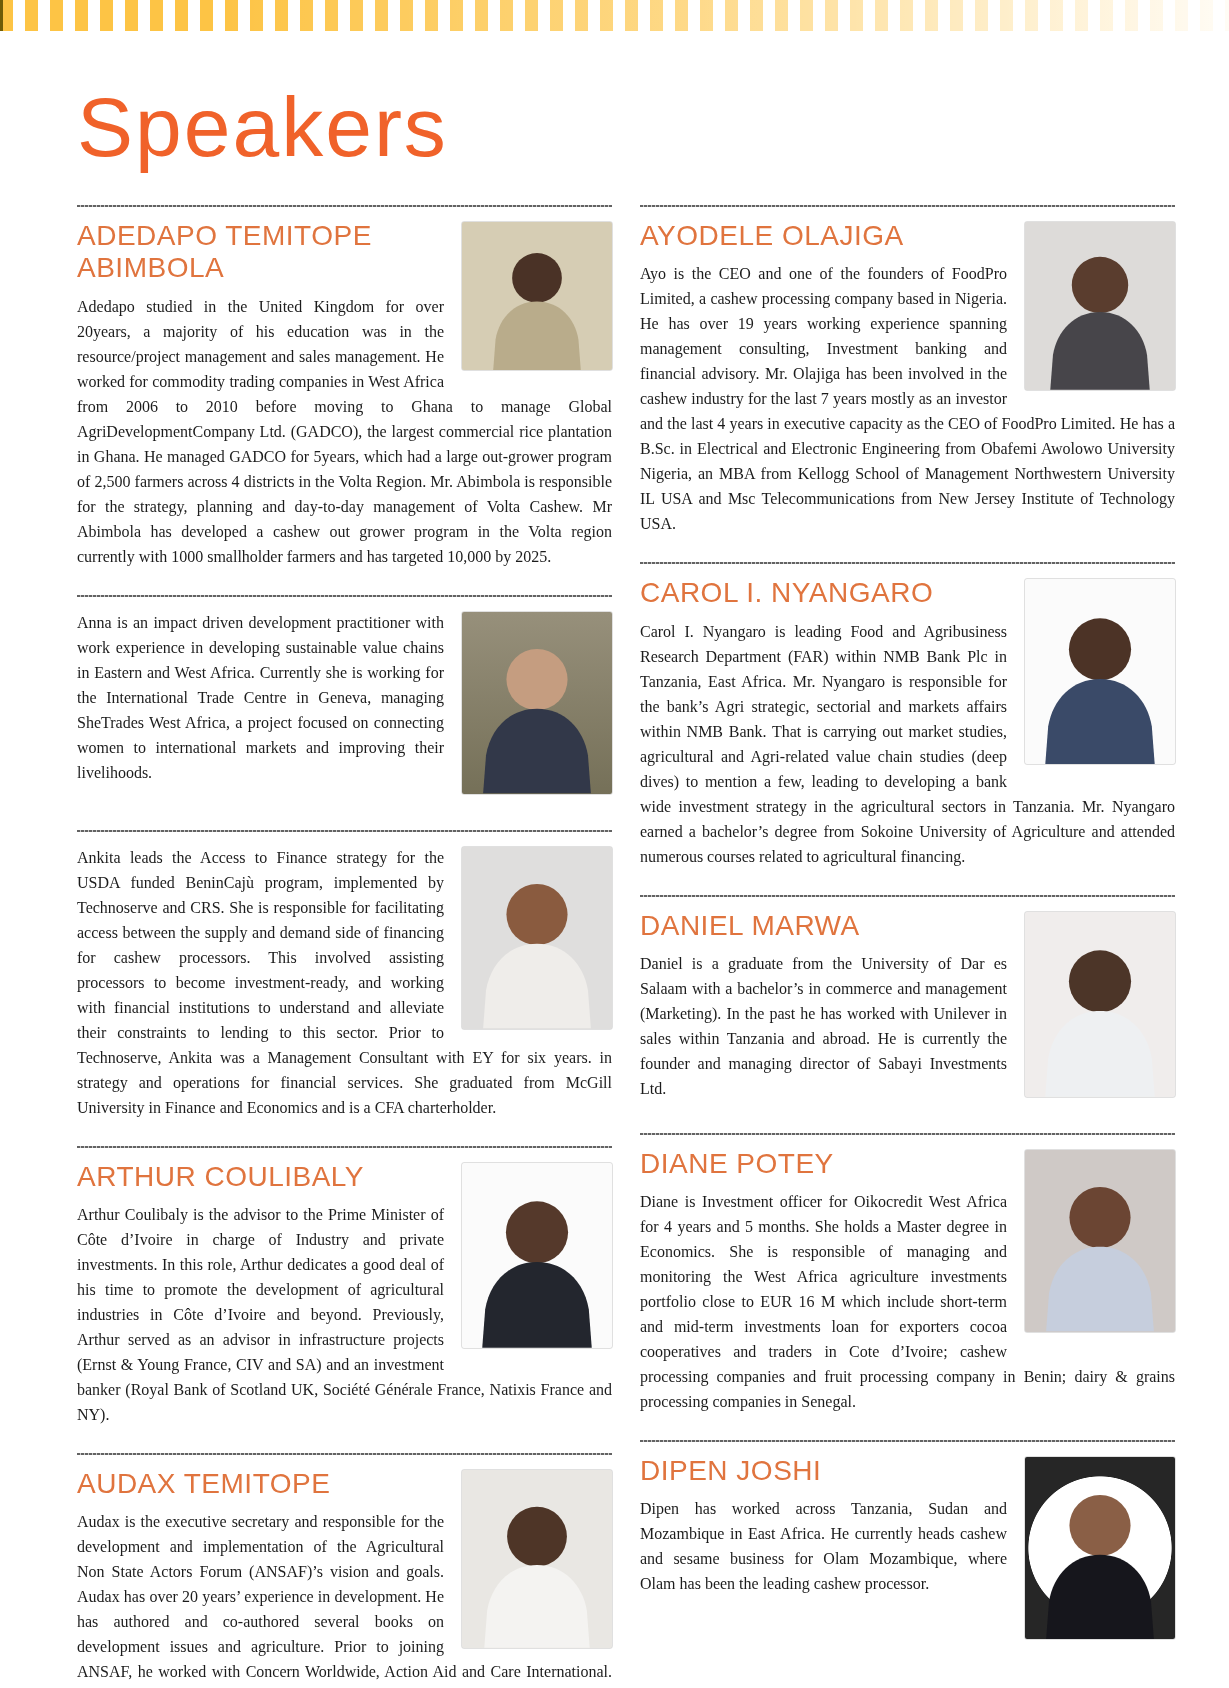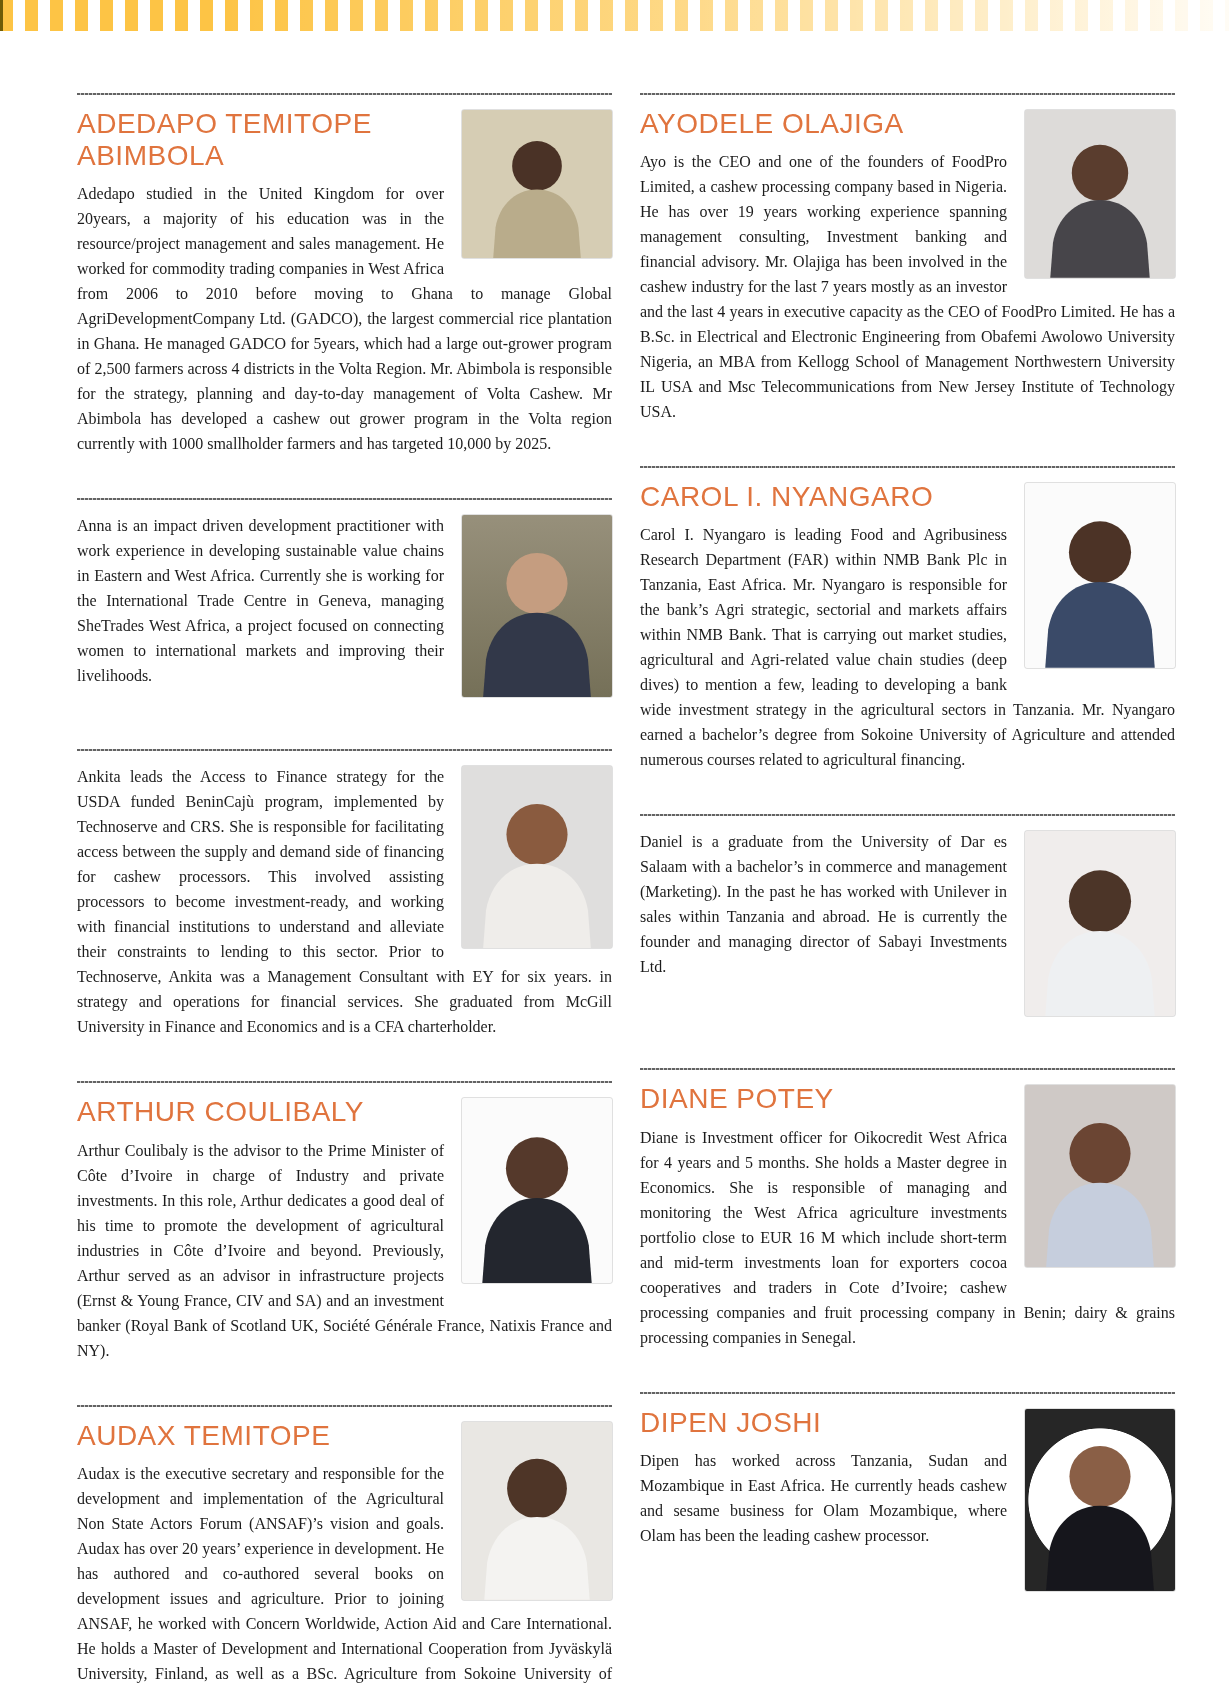--- a/index.html
+++ b/index.html
@@ -13,22 +13,22 @@
       repeating-linear-gradient(90deg, var(--stripe,#fdc445) 0 13px, #ffffff 13px 25px);}
   .stripes::before{content:"";position:absolute;left:0;top:0;width:3px;height:100%;background:#6f5c07;}
 
   .page{padding:52px 55px 48px 77px;}
 
   h1.page-title{margin:0 0 34px 0;font-family:"Liberation Sans",sans-serif;font-weight:400;
     font-size:84px;line-height:1.05;letter-spacing:2px;color:var(--accent,#f0622a);}
 
   .columns{display:grid;grid-template-columns:535px 535px;column-gap:28px;align-items:start;}
 
-  .entry{margin-top:42px;}
-  .entry:first-child{margin-top:10px;}
+  .entry{margin-top:26px;}
+  .entry:first-child{margin-top:0;}
   .rule{height:2px;margin-bottom:13px;
     background:repeating-linear-gradient(90deg,#636363 0 3px,#c9c9c9 3px 4px);}
 
   .entry-content::after{content:"";display:block;clear:both;}
 
   .speaker-photo{float:right;width:150px;height:170px;margin:2px 0 10px 18px;
     position:relative;overflow:hidden;border-radius:2px;
     outline:1px solid rgba(0,0,0,.12);background:#ddd;}
   .speaker-photo svg{position:absolute;left:0;bottom:0;width:100%;height:88%;}
 
@@ -36,20 +36,21 @@
     font-size:28px;line-height:1.15;letter-spacing:.5px;color:var(--heading,#e0743e);}
 
   p.speaker-bio{margin:0;font-size:16px;line-height:25px;text-align:justify;}
 </style>
 </head>
 <body>
 
 <div class="stripes"></div>
 
 <div class="page">
+  <h1 class="page-title">Speakers</h1>
 
   <div class="columns">
     <div class="col">
   <section class="entry">
     <div class="rule"></div>
     <div class="entry-content">
       <div class="speaker-photo" style="height:148px;background:#d6cdb4;--skin:#4a3226;--shirt:#b9ac8b;" title="portrait-photo">
         <svg viewBox="0 0 100 110" preserveAspectRatio="xMidYMax meet">
           <circle cx="50" cy="32" r="21" fill="var(--skin,#555)"></circle>
           <path d="M50 52 C31 52 18 66 15 84 L13 110 L87 110 L85 84 C82 66 69 52 50 52 Z" fill="var(--shirt,#888)"></path>
@@ -145,20 +146,21 @@
 
   <section class="entry">
     <div class="rule"></div>
     <div class="entry-content">
       <div class="speaker-photo" style="height:185px;background:#f0edec;--skin:#4c3528;--shirt:#eef0f2;" title="portrait-photo">
         <svg viewBox="0 0 100 110" preserveAspectRatio="xMidYMax meet">
           <circle cx="50" cy="32" r="21" fill="var(--skin,#555)"></circle>
           <path d="M50 52 C31 52 18 66 15 84 L13 110 L87 110 L85 84 C82 66 69 52 50 52 Z" fill="var(--shirt,#888)"></path>
         </svg>
       </div>
+      <h2 class="speaker-name">DANIEL MARWA</h2>
       <p class="speaker-bio">Daniel is a graduate from the University of Dar es Salaam with a bachelor’s in commerce and management (Marketing). In the past he has worked with Unilever in sales within Tanzania and abroad. He is currently the founder and managing director of Sabayi Investments Ltd.</p>
     </div>
   </section>
 
   <section class="entry">
     <div class="rule"></div>
     <div class="entry-content">
       <div class="speaker-photo" style="height:182px;background:#cfc9c6;--skin:#6b4533;--shirt:#c6cedd;" title="portrait-photo">
         <svg viewBox="0 0 100 110" preserveAspectRatio="xMidYMax meet">
           <circle cx="50" cy="32" r="21" fill="var(--skin,#555)"></circle>

